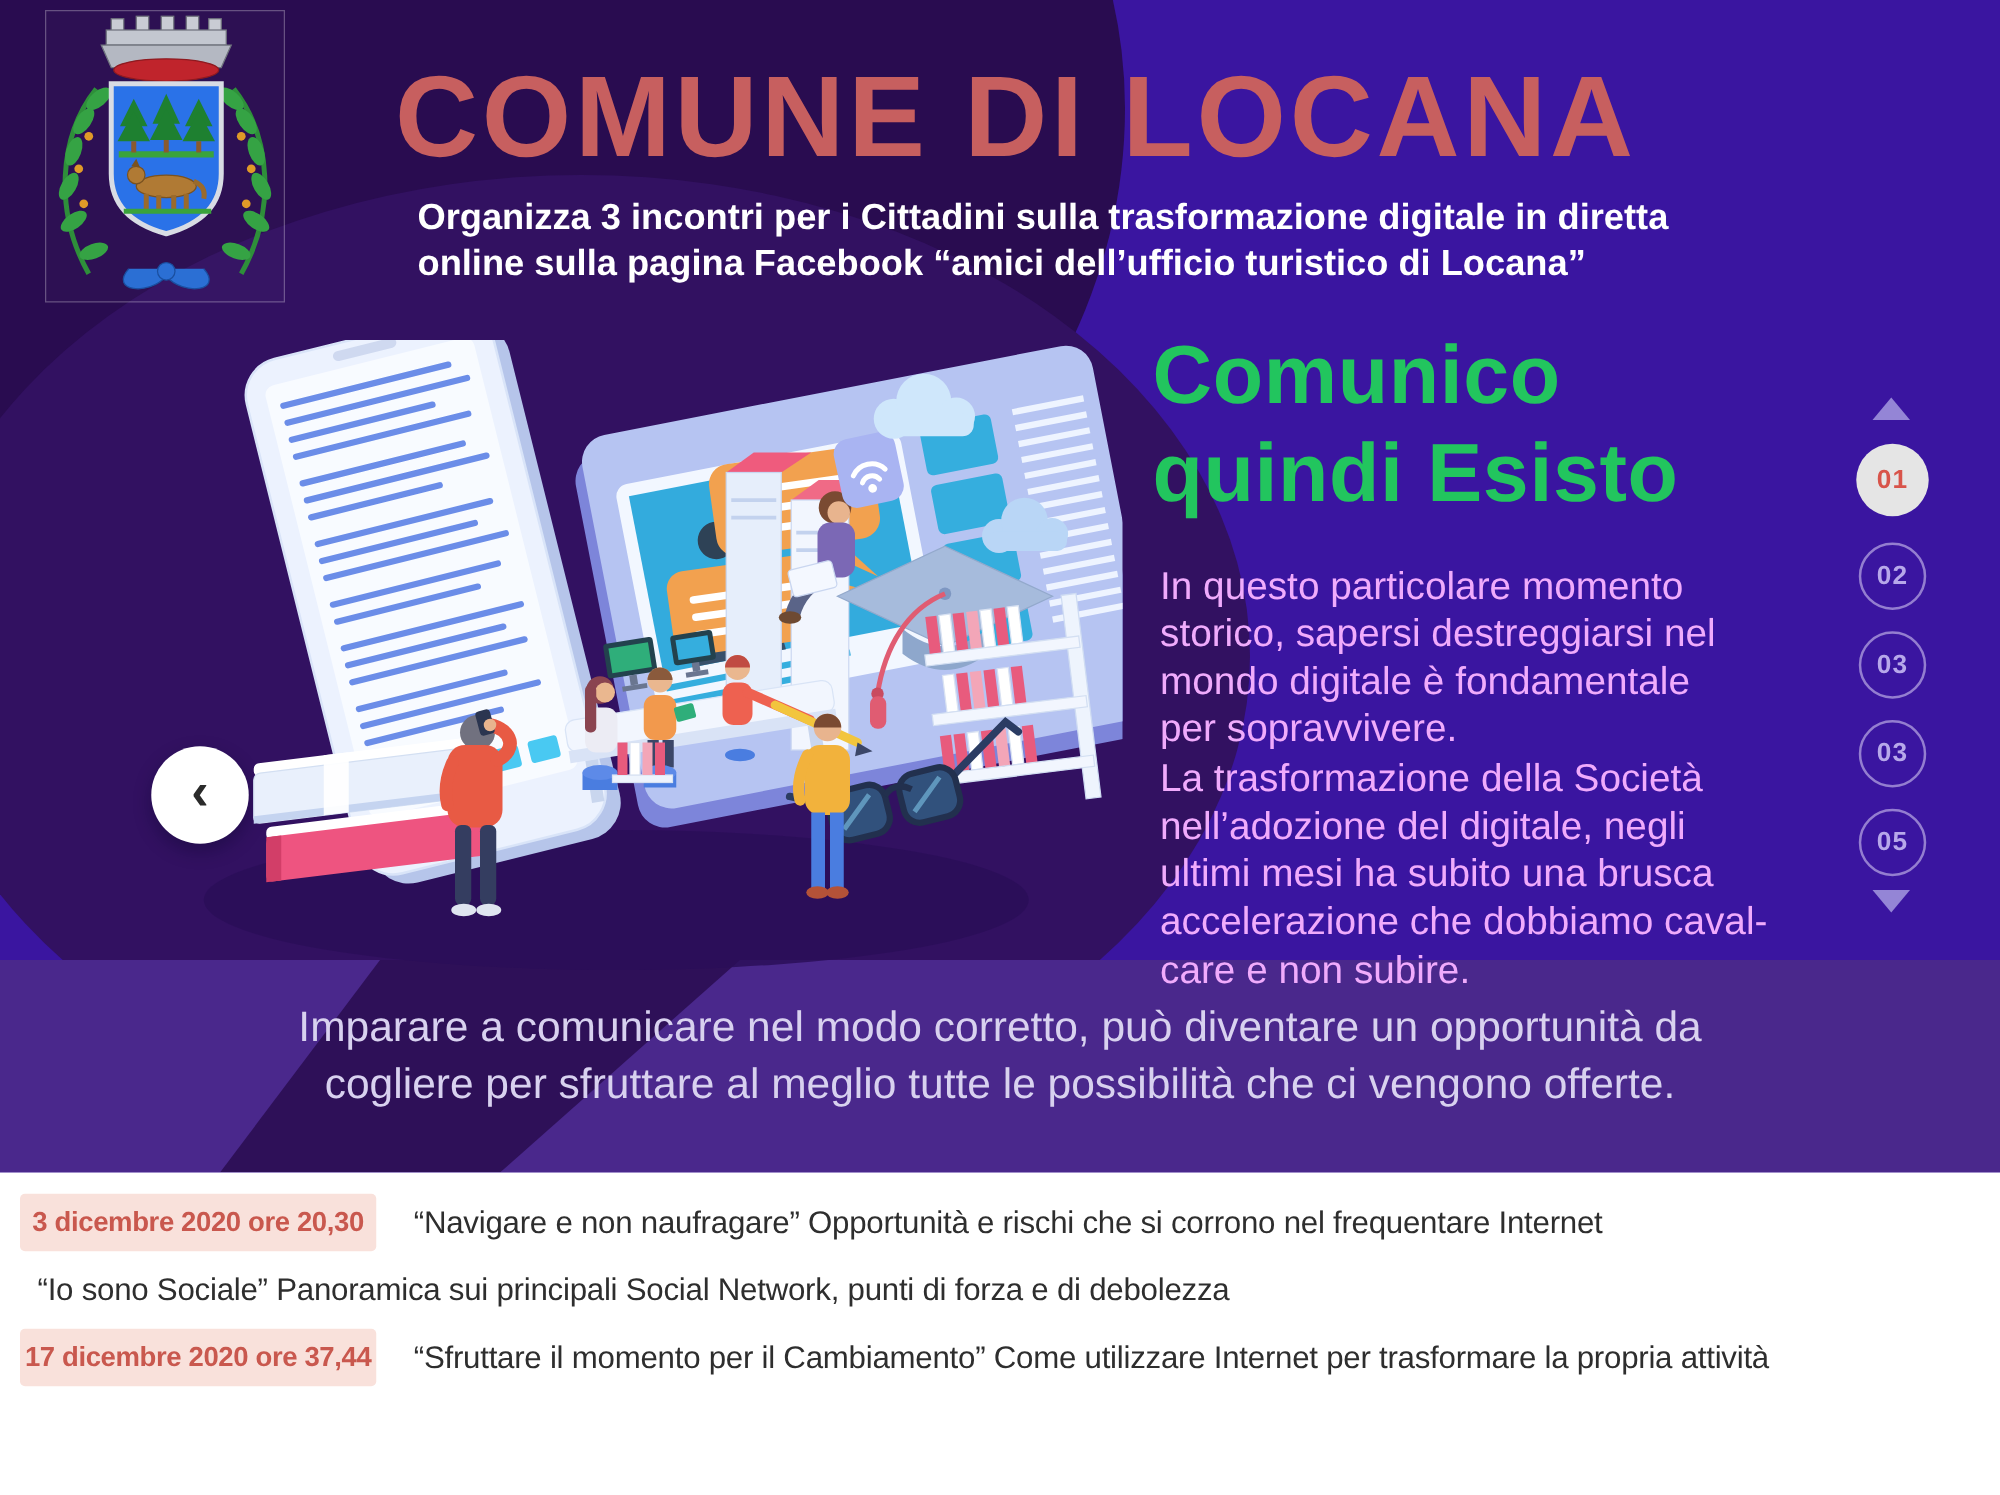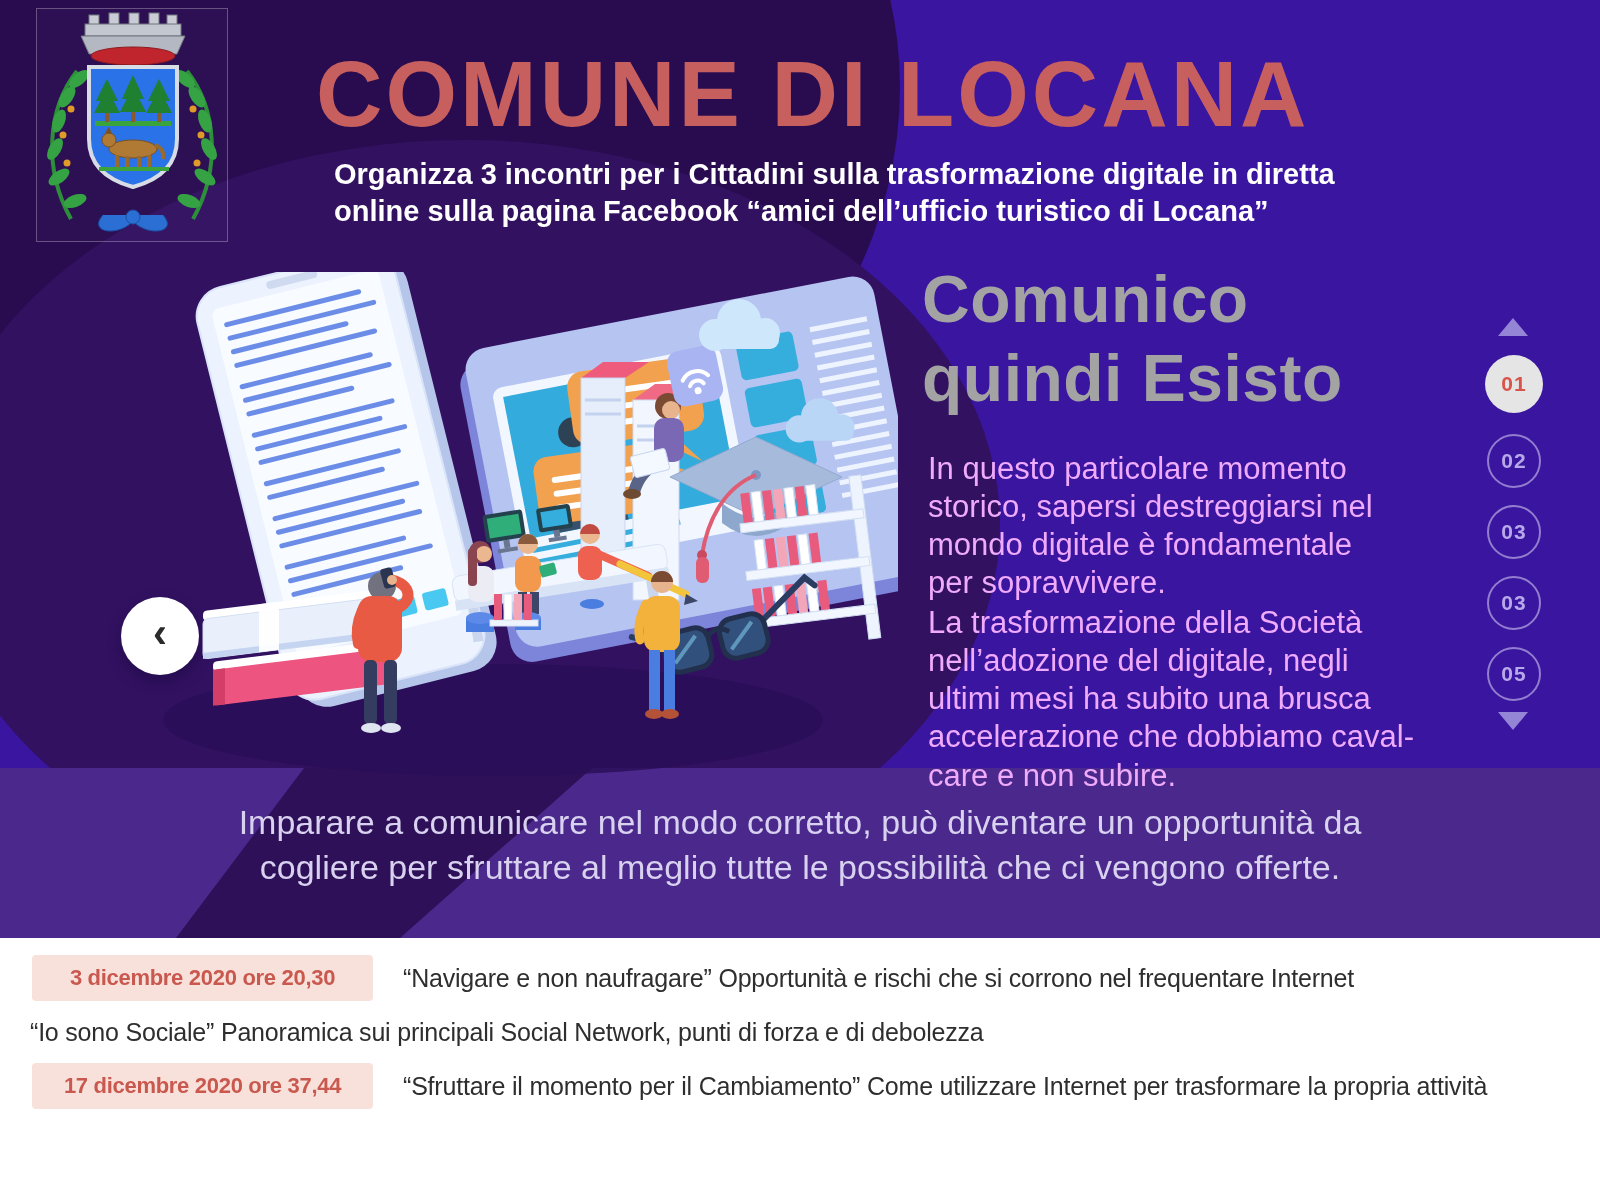--- a/index.html
+++ b/index.html
@@ -19,21 +19,21 @@
 
   
   .crest{position:absolute;left:36px;top:8px;width:190px;height:232px;border:1px solid rgba(255,255,255,.28);background:rgba(255,255,255,.02);}
 
   
   .title{position:absolute;left:316px;top:48px;font-size:92px;line-height:1.0;font-weight:bold;
     color:#C75F5F;letter-spacing:3px;}
   .subtitle{position:absolute;left:318px;top:156px;font-size:29px;line-height:1.28;font-weight:bold;color:#ffffff;margin-left:16px;}
 
   
-  .heading{position:absolute;left:922px;top:260px;font-size:66px;line-height:1.2;font-weight:bold;color:#a3a3a3;letter-spacing:0.5px;}
+  .heading{position:absolute;left:922px;top:260px;font-size:66px;line-height:1.2;font-weight:bold;color:#22c55e;letter-spacing:0.5px;}
   .para{position:absolute;left:928px;width:500px;font-size:31px;line-height:1.23;color:#f0abfc;}
   .para1{top:450px;}
   .para2{top:604px;}
   .tagline{position:absolute;left:0;top:800px;width:1600px;text-align:center;
     font-size:34px;line-height:1.33;color:#D8D1EF;}
 
   
   .back-btn{position:absolute;left:121px;top:597px;width:78px;height:78px;border-radius:50%;
     background:#ffffff;box-shadow:0 6px 14px rgba(10,5,40,.35);display:flex;align-items:center;justify-content:center;
     font-size:42px;color:#2b2b2b;cursor:pointer;font-weight:bold;line-height:1;padding-bottom:6px;box-sizing:border-box;}
@@ -52,21 +52,21 @@
   .pg-04{left:1487px;top:576px;}
   .pg-05{left:1487px;top:647px;}
   .pg-idle{width:54px;height:54px;background:transparent;border:2px solid rgba(238,232,255,.5);color:#B7A8EA;}
 
   
   .illu{position:absolute;left:108px;top:272px;width:790px;height:530px;}
 
   
   .schedule{position:absolute;left:0;top:938px;width:1600px;height:258px;background:#ffffff;padding-top:17px;box-sizing:border-box;}
   .srow{display:flex;align-items:center;height:46px;margin-bottom:8px;}
-  .badge{width:341px;height:46px;margin-left:32px;background:#F9E1DB;color:#C9584E;
+  .badge{width:285px;height:46px;margin-left:16px;background:#F9E1DB;color:#C9584E;
     font-weight:bold;font-size:22px;letter-spacing:-0.3px;display:flex;align-items:center;justify-content:center;
     border-radius:4px;flex:none;}
   .desc{margin-left:30px;font-size:25px;color:#2E2E2E;letter-spacing:-0.2px;}
 </style>
 </head>
 <body>
 
 <div class="hero">
   <div class="blob-a"></div>
   <div class="blob-b"></div>

